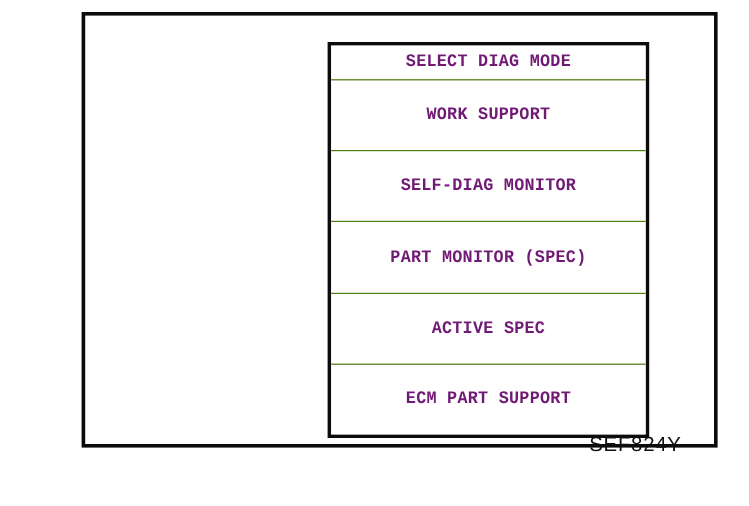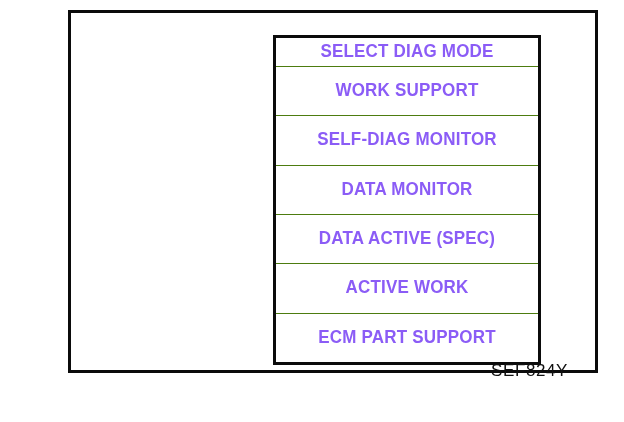--- a/index.html
+++ b/index.html
@@ -45,26 +45,27 @@
     display: flex;
     align-items: center;
     justify-content: center;
     background: #ffffff;
   }
   .menu-row.header-row {
     flex: 0 0 28px;
     border-top: none;
   }
   .menu-label {
-    font-size: 17px;
+    font-size: 14px;
     font-weight: bold;
-    color: #8b5cf6;
+    color: #701a75;
     letter-spacing: 0.2px;
     white-space: nowrap;
     transform: scaleY(1.05);
+    font-family: Liberation Mono, monospace;
   }
   .figure-code {
     position: absolute;
     top: 348px;
     right: 27px;
     font-size: 17px;
     font-weight: normal;
     color: #101010;
     letter-spacing: 0.6px;
     white-space: nowrap;
@@ -84,30 +85,27 @@
       </div>
 
       <div class="menu-row">
         <span class="menu-label">WORK SUPPORT</span>
       </div>
 
       <div class="menu-row">
         <span class="menu-label">SELF-DIAG MONITOR</span>
       </div>
 
+
       <div class="menu-row">
-        <span class="menu-label">DATA MONITOR</span>
+        <span class="menu-label">PART MONITOR (SPEC)</span>
       </div>
 
       <div class="menu-row">
-        <span class="menu-label">DATA ACTIVE (SPEC)</span>
-      </div>
-
-      <div class="menu-row">
-        <span class="menu-label">ACTIVE WORK</span>
+        <span class="menu-label">ACTIVE SPEC</span>
       </div>
 
 
       <div class="menu-row">
         <span class="menu-label">ECM PART SUPPORT</span>
       </div>
 
     </div>
 
     <span class="figure-code">SEF824Y</span>

